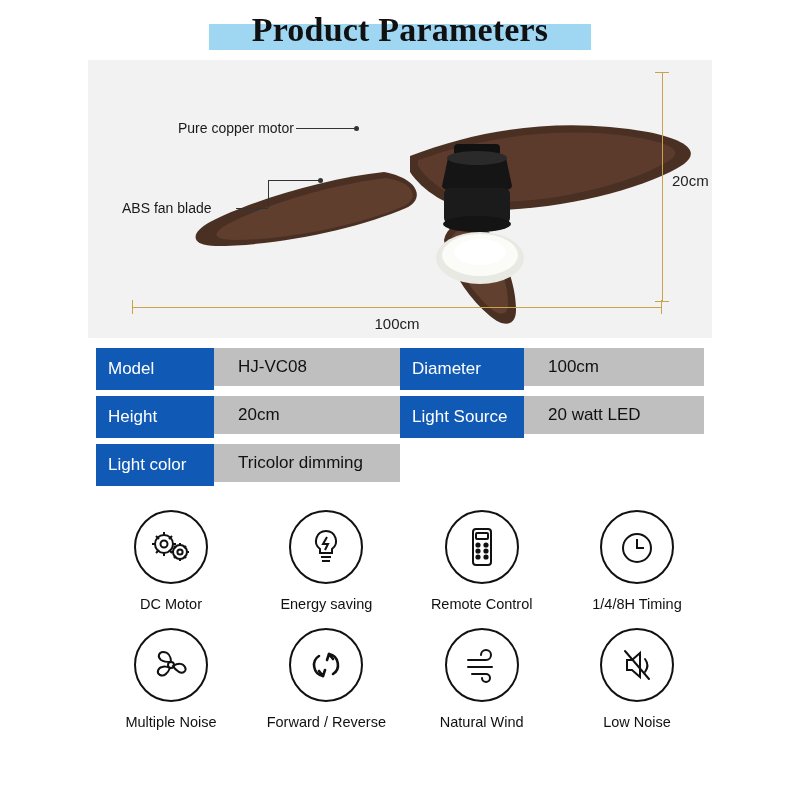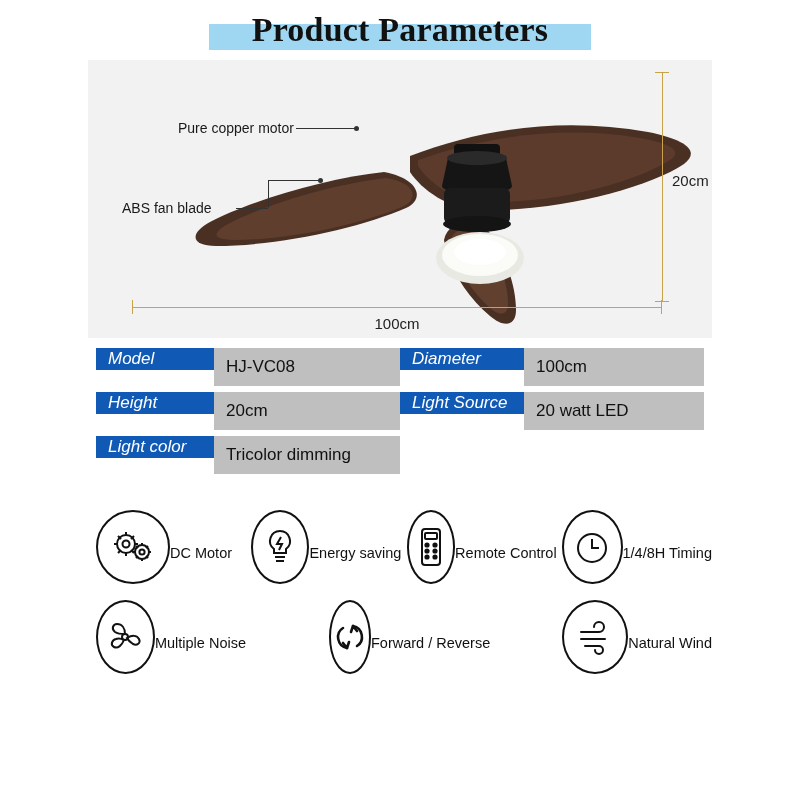--- a/index.html
+++ b/index.html
@@ -110,52 +110,51 @@
     position: absolute;
     left: 96px; top: 348px;
     width: 608px;
   }
   .spec-row { display: flex; margin-bottom: 6px; }
   .spec-cell { display: flex; }
   .spec-key {
     background: #1059b4;
     color: #ffffff;
     font-size: 17px;
-    height: 22px;
+    height: 42px;
     display: flex; align-items: center;
     padding-left: 12px;
-    font-style: italic;
   }
   .spec-val {
     background: #bfbfbf;
     color: #111111;
     font-size: 17px;
     height: 38px;
     display: flex; align-items: center;
-    padding-left: 12px;
+    padding-left: 24px;
   }
   .k1 { width: 118px; }
   .v1 { width: 186px; }
   .k2 { width: 124px; }
   .v2 { width: 180px; }
 
   
   .features {
     position: absolute;
     left: 96px; top: 510px;
     width: 616px;
   }
   .feat-row {
     display: flex;
     justify-content: space-between;
     margin-bottom: 16px;
   }
   .feat {
     width: 150px;
-    display: flex; flex-direction: row; align-items: center;
+    display: flex; flex-direction: column; align-items: center;
   }
   .feat-circle {
     width: 74px; height: 74px;
     border: 2px solid #111;
     border-radius: 50%;
     display: flex; align-items: center; justify-content: center;
     position: relative;
   }
   .feat-label {
     margin-top: 12px;
@@ -354,18 +353,30 @@
             <g fill="none" stroke="#111" stroke-width="2" stroke-linecap="round">
               <path d="M8 13 h18 a5 5 0 1 0 -5 -5"></path>
               <path d="M8 20 h24"></path>
               <path d="M12 27 h14 a4 4 0 1 1 -4 4"></path>
             </g>
           </svg>
         </div>
         <div class="feat-label">Natural Wind</div>
       </div>
 
+      <div class="feat">
+        <div class="feat-circle">
+          <svg width="40" height="40" viewBox="0 0 40 40">
+            <g fill="none" stroke="#111" stroke-width="2" stroke-linecap="round">
+              <path d="M10 15 h5 l8 -7 v24 l-8 -7 h-5z"></path>
+              <path d="M28 14 c3 4 3 9 0 13"></path>
+              <path d="M8 6 l24 28"></path>
+            </g>
+          </svg>
+        </div>
+        <div class="feat-label">Low Noise</div>
+      </div>
 
     </div>
 
   </div>
 
 </div>
 
 </body></html>

